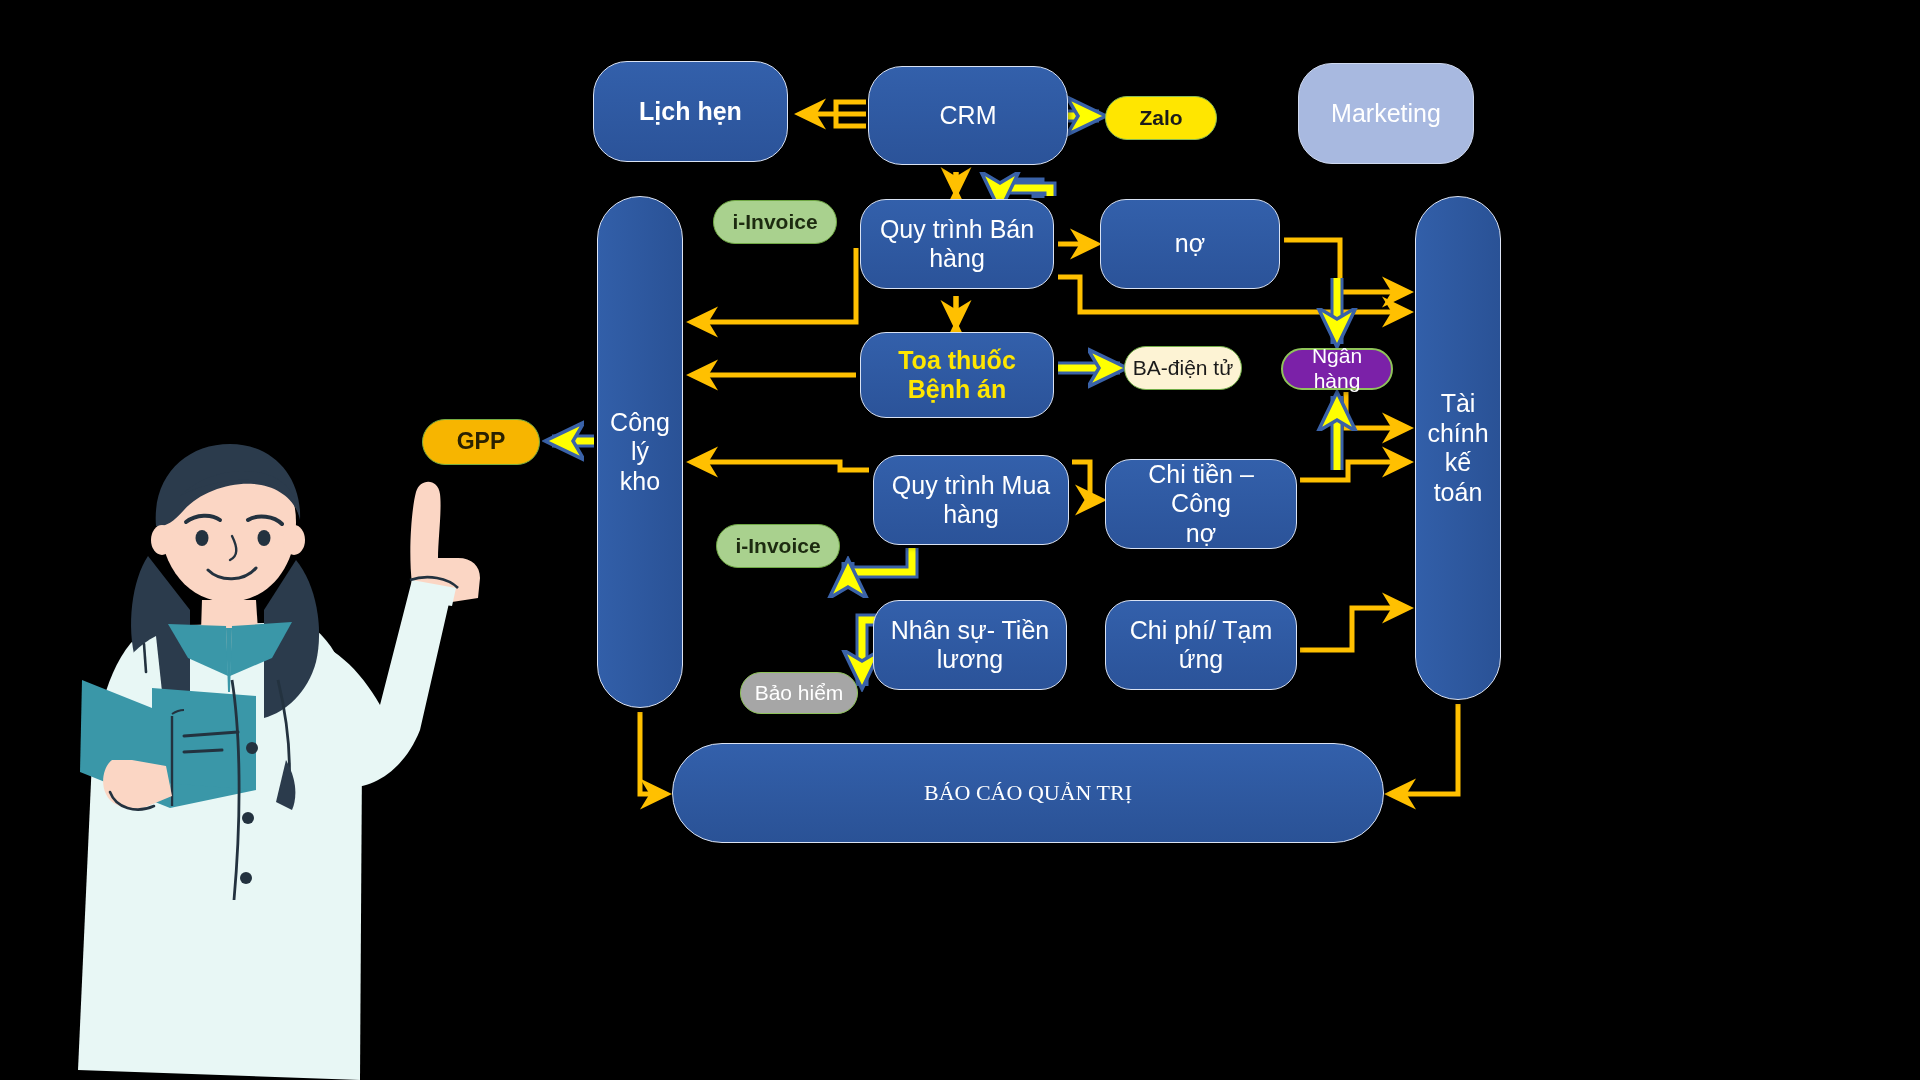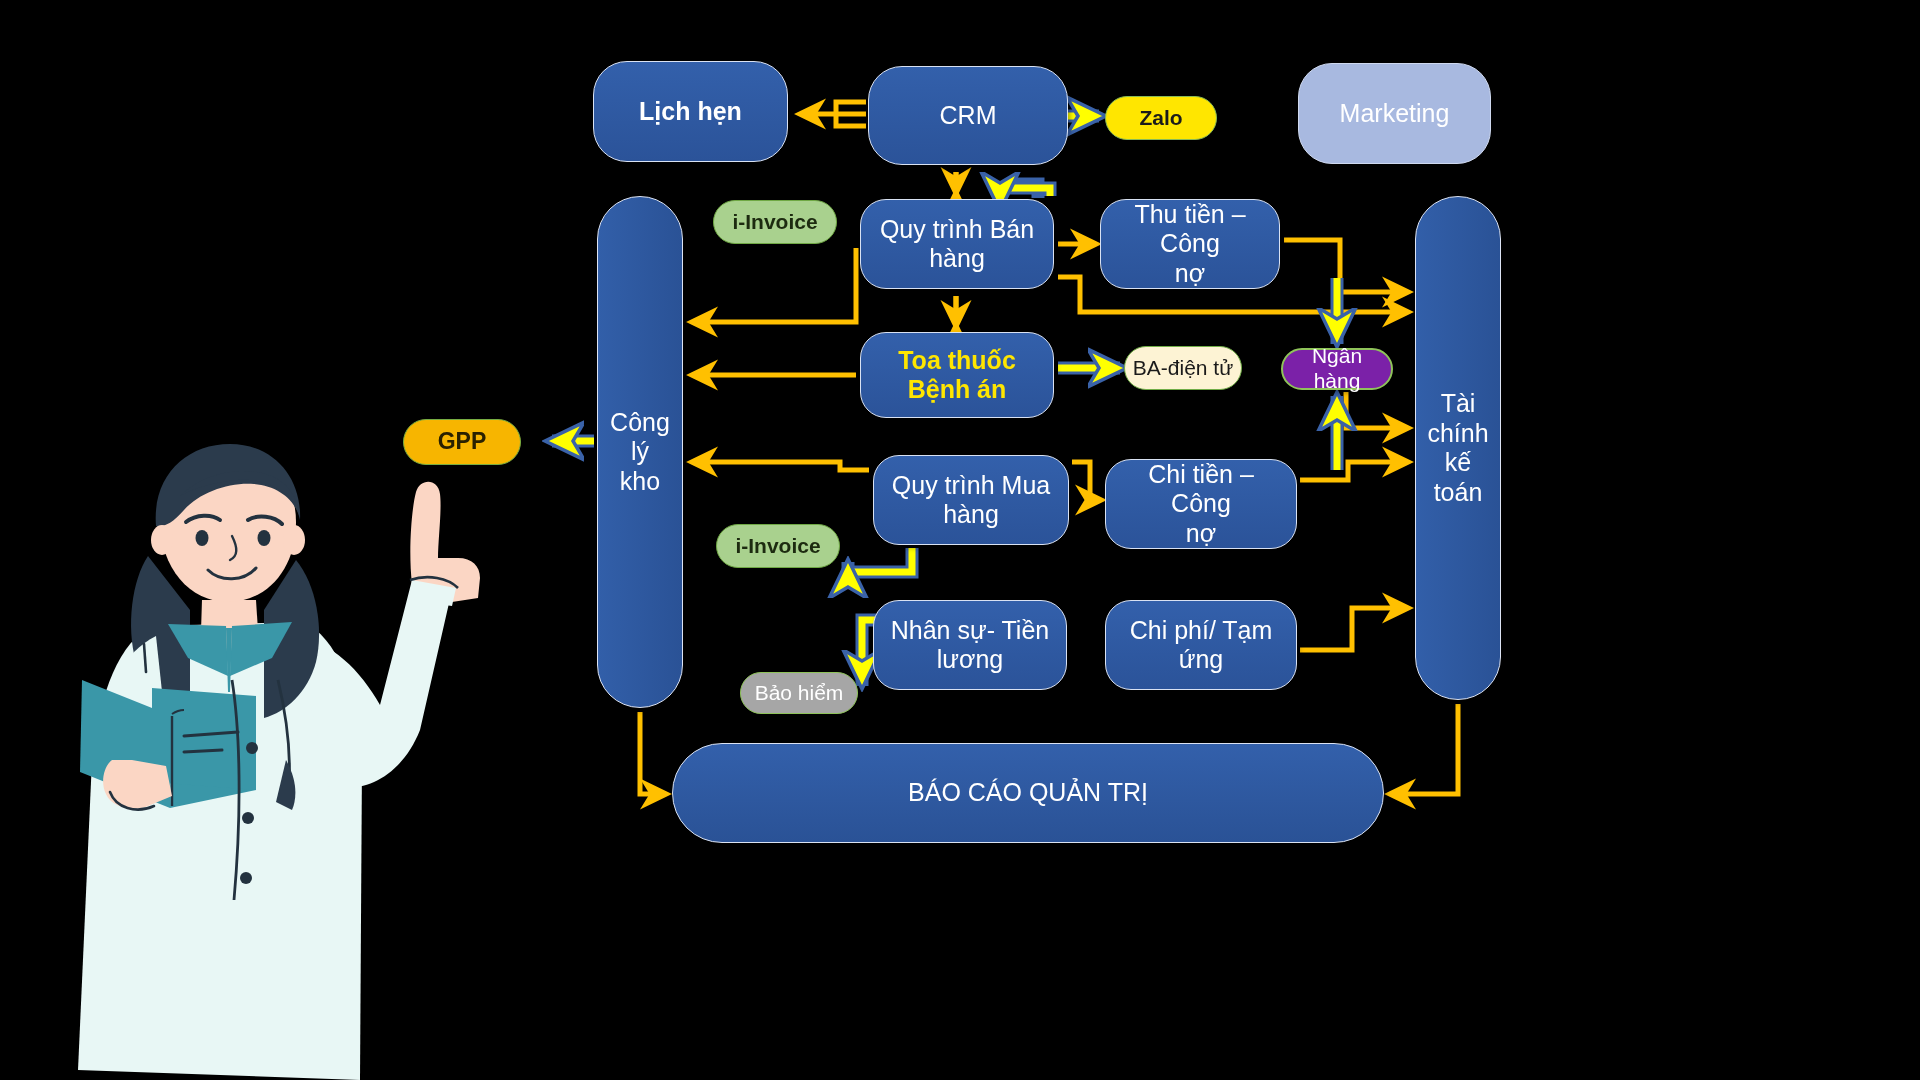--- a/index.html
+++ b/index.html
@@ -98,21 +98,22 @@
   .v-pill-v {
     background: linear-gradient(90deg,#325fa9 0%,#2a5296 100%);
     color: #ffffff;
     border: 1.5px solid #dde4f4;
     font-size: 25px;
   }
   .v-pill-wide {
     background: linear-gradient(180deg,#3360ab 0%,#2a5296 100%);
     color: #ffffff;
     border: 1.5px solid #dbe3f3;
-    font-size: 25px;
+    font-size: 22px;
+    font-family: Liberation Serif, serif;
   }
   .r-md { border-radius: 26px; }
   .r-lg { border-radius: 34px; }
   .r-pill { border-radius: 999px; }
 
   #person { position: absolute; left: 60px; top: 430px; width: 460px; height: 650px; z-index: 4; }
 </style>
 </head>
 <body>
 
@@ -260,36 +261,35 @@
 
   <div class="node v-blue r-lg" style="left:593px; top:61px;  width:195px; height:101px;font-weight:bold;">
       <span>Lịch hẹn</span>
     </div>
   <div class="node v-blue r-lg" style="left:868px; top:66px;  width:200px; height:99px;">
       <span>CRM</span>
     </div>
   <div class="node v-yellow-acc r-md" style="left:1105px;top:96px;  width:112px; height:44px;">
       <span>Zalo</span>
     </div>
-  <div class="node v-blue-light r-lg" style="left:1298px;top:63px;  width:193px; height:101px;">
+  <div class="node v-blue-light r-lg" style="left:1298px;top:63px;  width:176px; height:101px;">
       <span>Marketing</span>
     </div>
 
   <div class="node v-green r-md" style="left:713px; top:200px; width:124px; height:44px;">
       <span>i-Invoice</span>
     </div>
   <div class="node v-blue r-md" style="left:860px;top:199px; width:194px; height:90px;">
       <span>
         <span>Quy trình Bán</span>
         <span>hàng</span>
       </span>
     </div>
   <div class="node v-blue r-md" style="left:1100px;top:199px; width:180px; height:90px;">
       <span>
-        <span>Thu tiền – Công</span>
         <span>nợ</span>
       </span>
     </div>
 
   <div class="node v-blue-yellowtext r-md" style="left:860px;top:332px; width:194px; height:86px;">
       <span>
         <span>Toa thuốc</span>
         <span>Bệnh án</span>
       </span>
     </div>
@@ -325,21 +325,21 @@
   <div class="node v-blue r-md" style="left:1105px;top:600px; width:192px; height:90px;">
       <span>
         <span>Chi phí/ Tạm</span>
         <span>ứng</span>
       </span>
     </div>
   <div class="node v-gray r-md" style="left:740px; top:672px; width:118px; height:42px;">
       <span>Bảo hiểm</span>
     </div>
 
-  <div class="node v-gold r-md" style="left:403px; top:419px; width:118px; height:46px;">
+  <div class="node v-gold r-md" style="left:422px; top:419px; width:118px; height:46px;">
       <span>GPP</span>
     </div>
 
   <div class="node v-pill-v r-pill" style="left:597px; top:196px; width:86px; height:512px;">
       <span>
         <span>Công</span>
         <span>lý</span>
         <span>kho</span>
       </span>
     </div>

